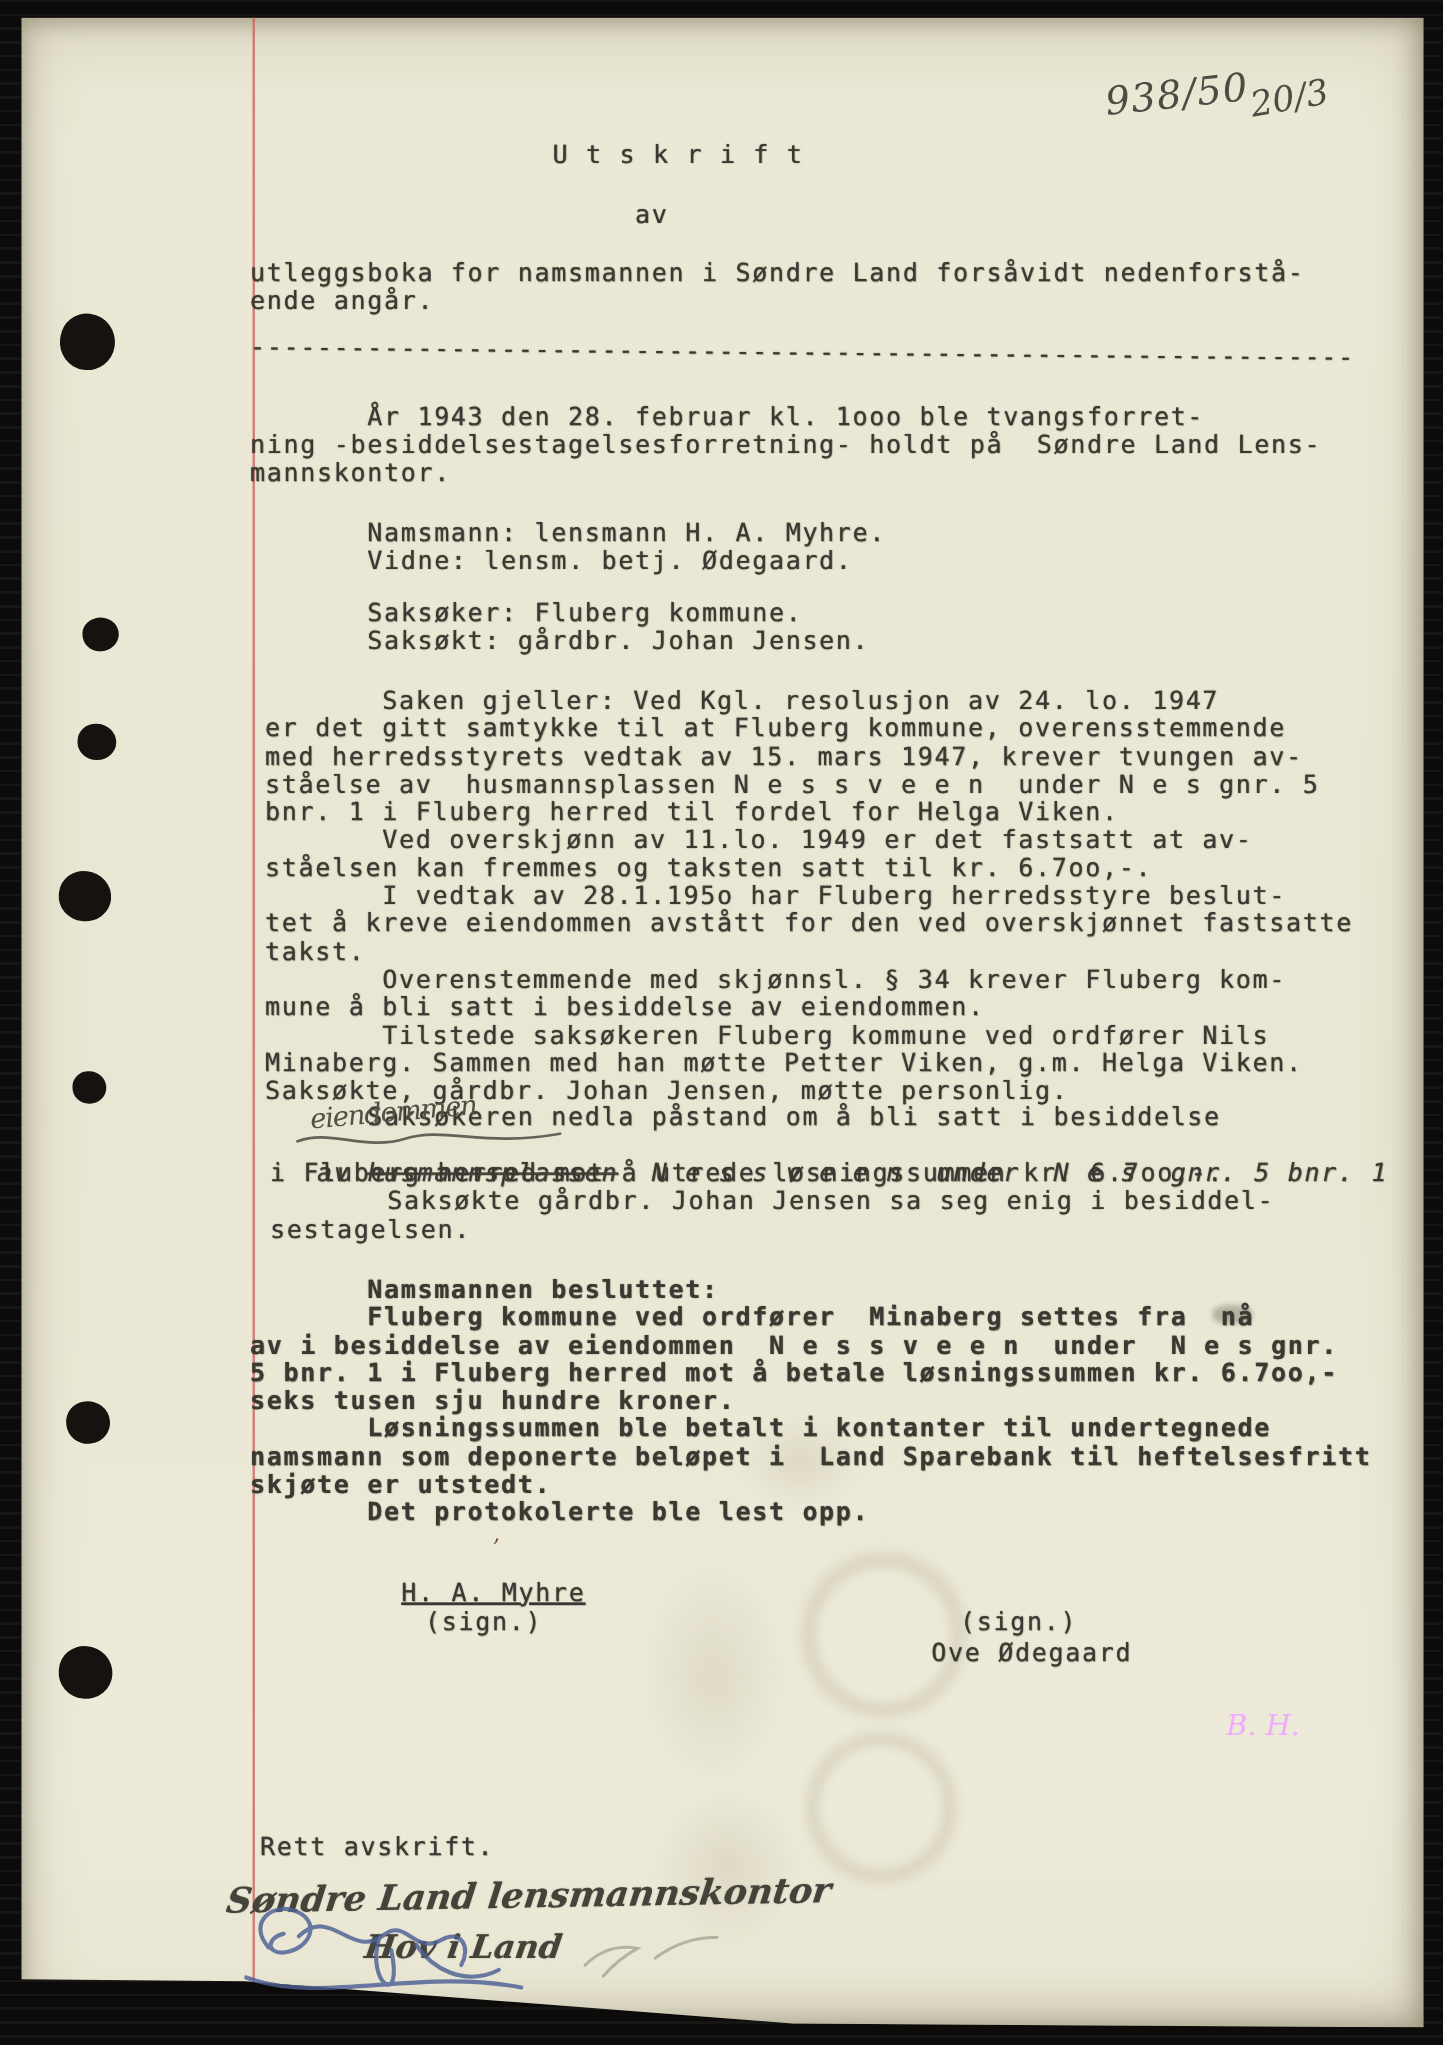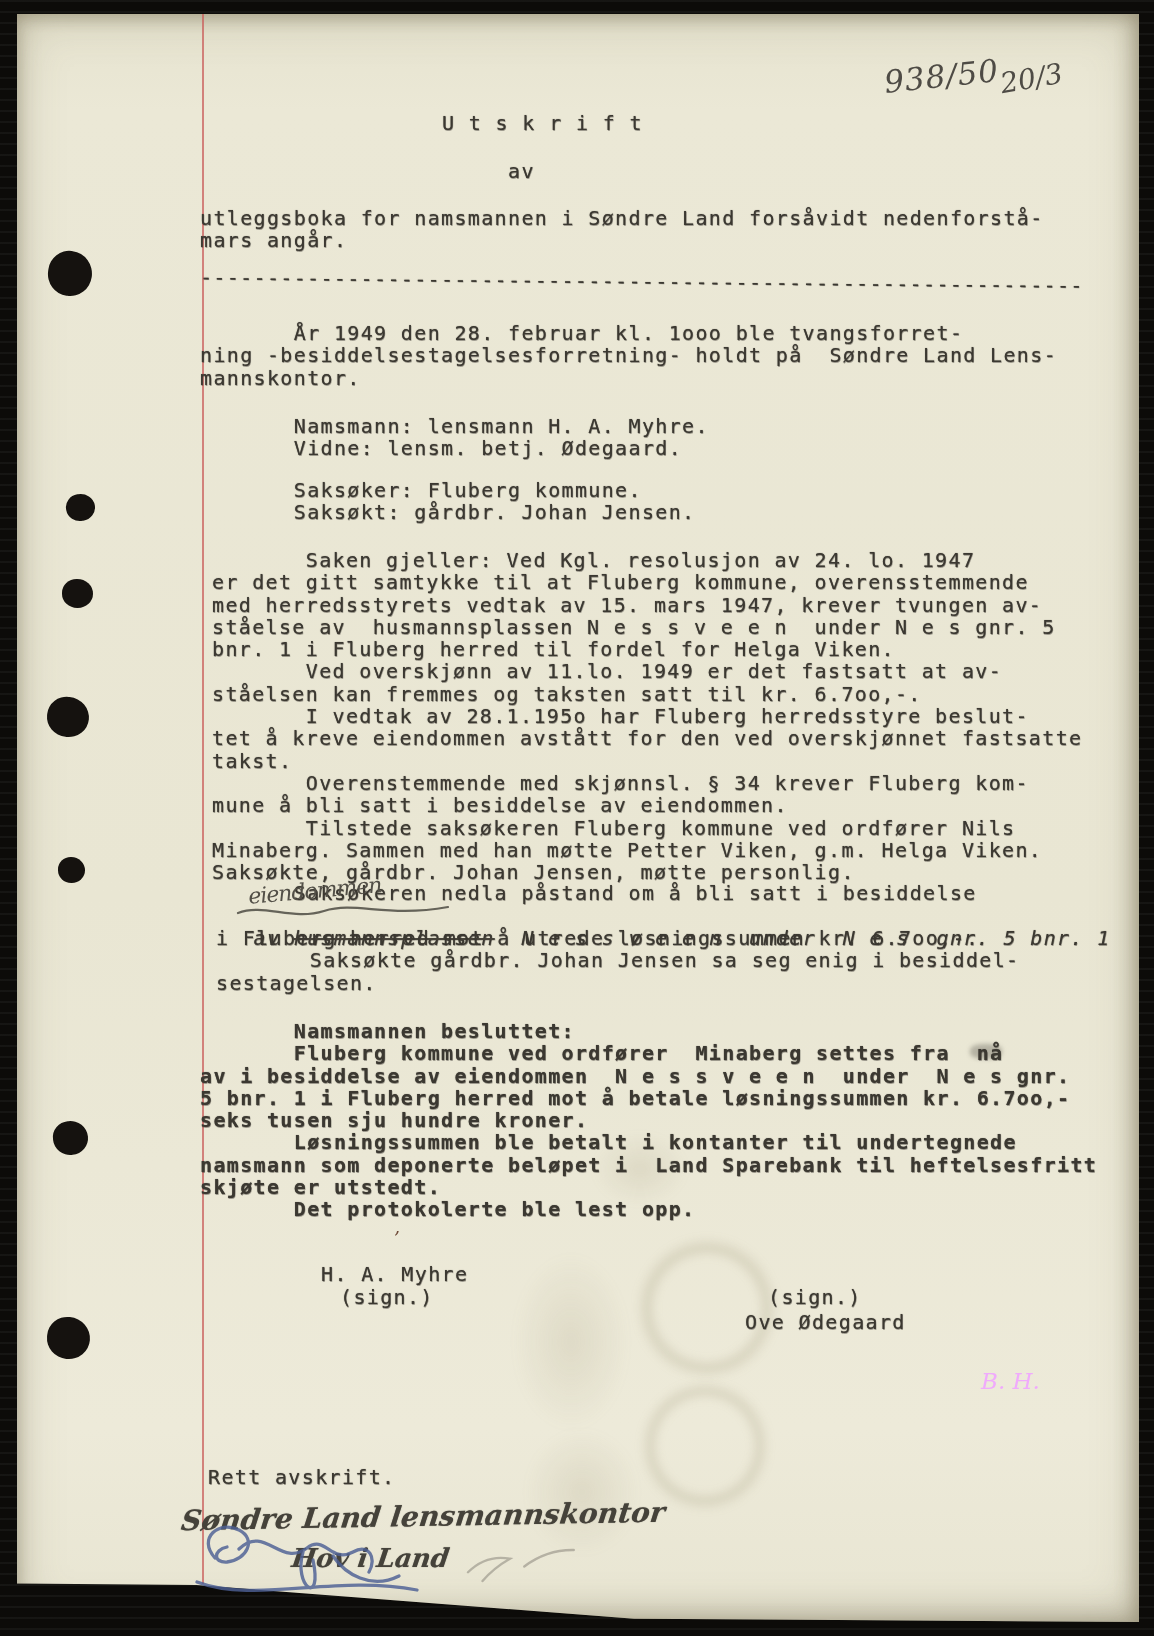--- a/index.html
+++ b/index.html
@@ -58,25 +58,25 @@
   <div class="hole" style="left:53px;top:1121px;width:35px;height:34px;transform:rotate(-6deg);"></div>
   <div class="hole" style="left:47px;top:1317px;width:43px;height:42px;transform:rotate(5deg);"></div>
 
   <div class="hand" style="left:884px;top:58px;font-size:31px;transform:rotate(-6deg);letter-spacing:1px;">938/50</div>
   <div class="hand" style="left:1000px;top:62px;font-size:28px;transform:rotate(-10deg);">20/3</div>
 
   <div class="typed" style="left:442px;top:112px;">U t s k r i f t</div>
   <div class="typed" style="left:508px;top:160px;">av</div>
 
   <div class="typed" style="left:200px;top:207px;">utleggsboka for namsmannen i Søndre Land forsåvidt nedenforstå-
-mars angår.</div>
+ende angår.</div>
 
   <div class="typed" style="left:200px;top:266px;transform:rotate(0.55deg);transform-origin:left center;">------------------------------------------------------------------</div>
 
-  <div class="typed" style="left:200px;top:322px;">       År 1949 den 28. februar kl. 1ooo ble tvangsforret-
+  <div class="typed" style="left:200px;top:322px;">       År 1943 den 28. februar kl. 1ooo ble tvangsforret-
 ning -besiddelsestagelsesforretning- holdt på  Søndre Land Lens-
 mannskontor.</div>
 
   <div class="typed" style="left:200px;top:479px;">       Saksøker: Fluberg kommune.
        Saksøkt: gårdbr. Johan Jensen.</div>
 
   <div class="typed" style="left:200px;top:415px;">       Namsmann: lensmann H. A. Myhre.
        Vidne: lensm. betj. Ødegaard.</div>
 
   <div class="typed" style="left:212px;top:549px;">       Saken gjeller: Ved Kgl. resolusjon av 24. lo. 1947
@@ -116,21 +116,21 @@
 5 bnr. 1 i Fluberg herred mot å betale løsningssummen kr. 6.7oo,-
 seks tusen sju hundre kroner.
        Løsningssummen ble betalt i kontanter til undertegnede
 namsmann som deponerte beløpet i  Land Sparebank til heftelsesfritt
 skjøte er utstedt.
        Det protokolerte ble lest opp.</div>
   <div class="smudge" style="left:970px;top:1044px;width:32px;height:15px;"></div>
 
   <div class="hand" style="left:394px;top:1228px;font-size:18px;color:#6e4a38;">’</div>
 
-  <div class="typed" style="left:321px;top:1263px;">H. A. Myhre</div>
+  <div class="typed" style="left:321px;top:1263px;text-decoration:underline;">H. A. Myhre</div>
   <div class="typed" style="left:340px;top:1286px;">(sign.)</div>
   <div class="typed" style="left:745px;top:1263px;margin-top:48px;">Ove Ødegaard</div>
   <div class="typed" style="left:768px;top:1286px;">(sign.)</div>
 
   <div class="hand" style="left:981px;top:1368px;font-size:23px;color:#f0abfc;">B. H.</div>
 
   <div class="typed" style="left:208px;top:1466px;">Rett avskrift.</div>
 
   <div class="script" style="left:182px;top:1500px;font-size:28px;transform:skewX(-8deg) rotate(-1deg);">Søndre Land lensmannskontor</div>
   <div class="script" style="left:292px;top:1543px;font-size:26px;">Hov i Land</div>

